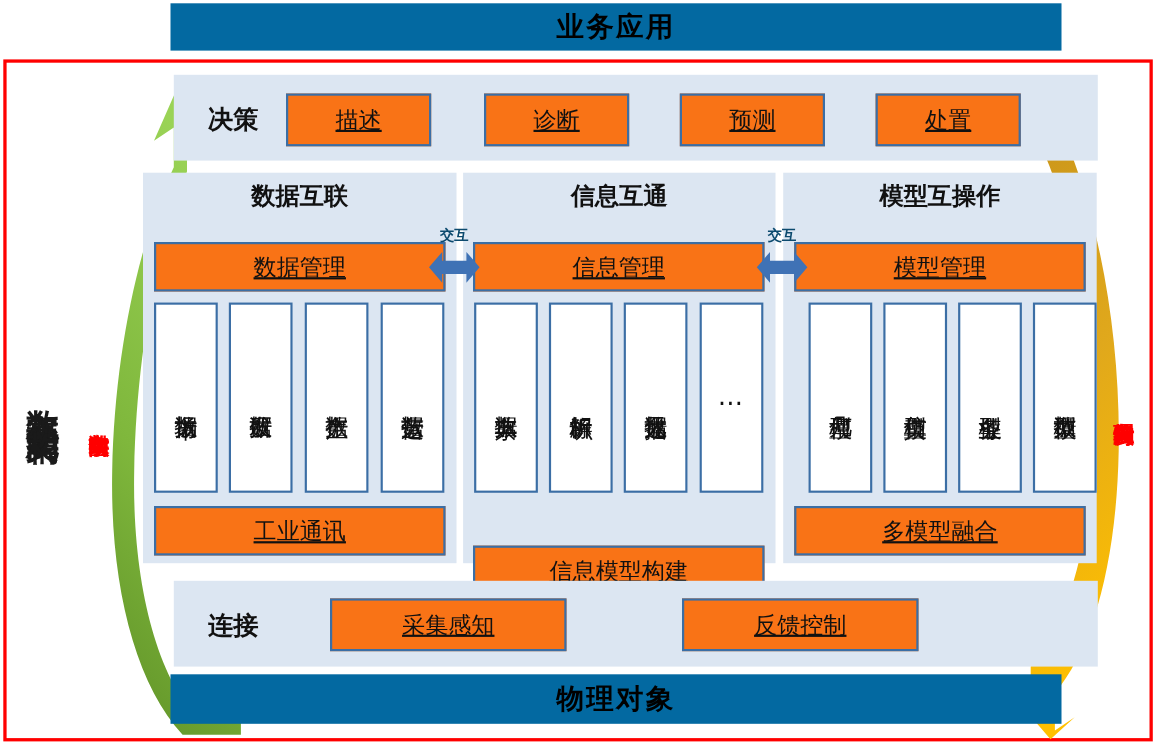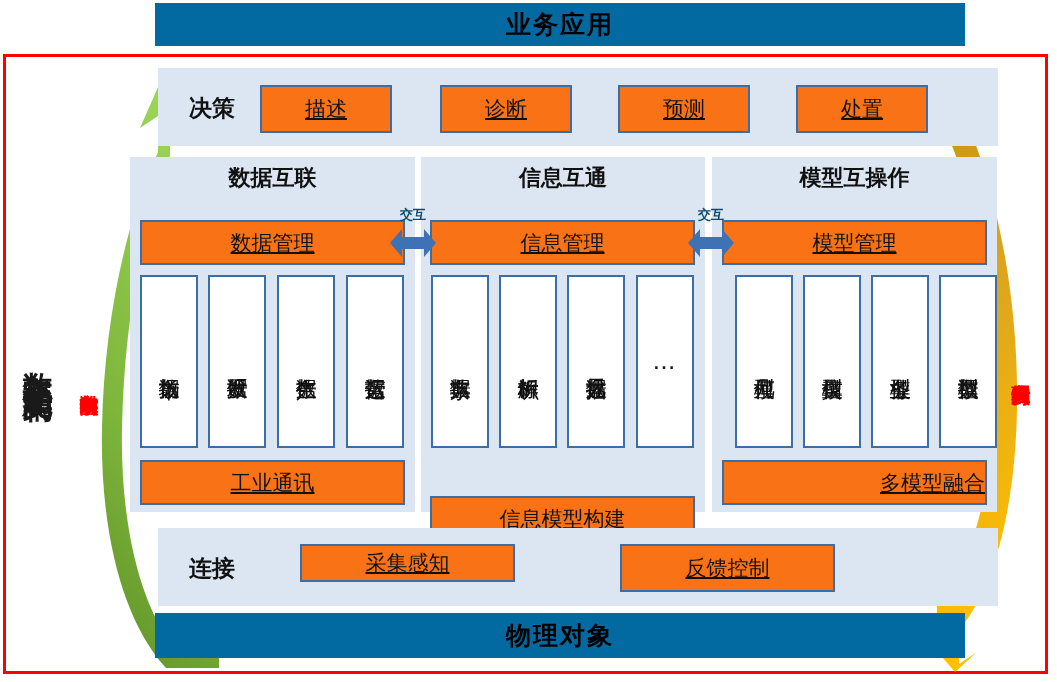--- a/index.html
+++ b/index.html
@@ -206,21 +206,21 @@
   <div class="abs vbox" style="left:803px;top:275px;width:58px;height:173px;">
     <span>仿真模型</span>
   </div>
   <div class="abs vbox" style="left:871px;top:275px;width:58px;height:173px;">
     <span>业务模型</span>
   </div>
   <div class="abs vbox" style="left:939px;top:275px;width:58px;height:173px;">
     <span>数据模型</span>
   </div>
 
-  <div class="abs wbox" style="left:722px;top:460px;width:265px;height:45px;justify-content:flex-end;">
+  <div class="abs wbox" style="left:722px;top:460px;width:265px;height:45px;">
     <span>多模型融合</span>
   </div>
 
   <svg class="abs" style="left:390px;top:226px;width:46px;height:34px;" viewBox="0 0 46 34">
     <path d="M0,17 L12,3 L12,11 L34,11 L34,3 L46,17 L34,31 L34,23 L12,23 L12,31 Z" fill="#3f72b5"></path>
   </svg>
   <div class="abs jiaohu" style="left:392px;top:208px;width:42px;height:16px;">
     <span>交互</span>
   </div>
 
@@ -230,21 +230,21 @@
   <div class="abs jiaohu" style="left:690px;top:208px;width:42px;height:16px;">
     <span>交互</span>
   </div>
 
   <div class="abs panel" style="left:158px;top:528px;width:840px;height:78px;"></div>
 
   <div class="abs row-label" style="left:172px;top:550px;width:80px;height:36px;">
     <span>连接</span>
   </div>
 
-  <div class="abs wbox" style="left:300px;top:544px;width:215px;height:38px;">
+  <div class="abs wbox" style="left:300px;top:544px;width:215px;height:48px;">
     <span>采集感知</span>
   </div>
   <div class="abs wbox" style="left:620px;top:544px;width:215px;height:48px;">
     <span>反馈控制</span>
   </div>
 
   <div class="abs gray-bar" style="left:155px;top:613px;width:810px;height:45px;">
     <span>物理对象</span>
   </div>
 

